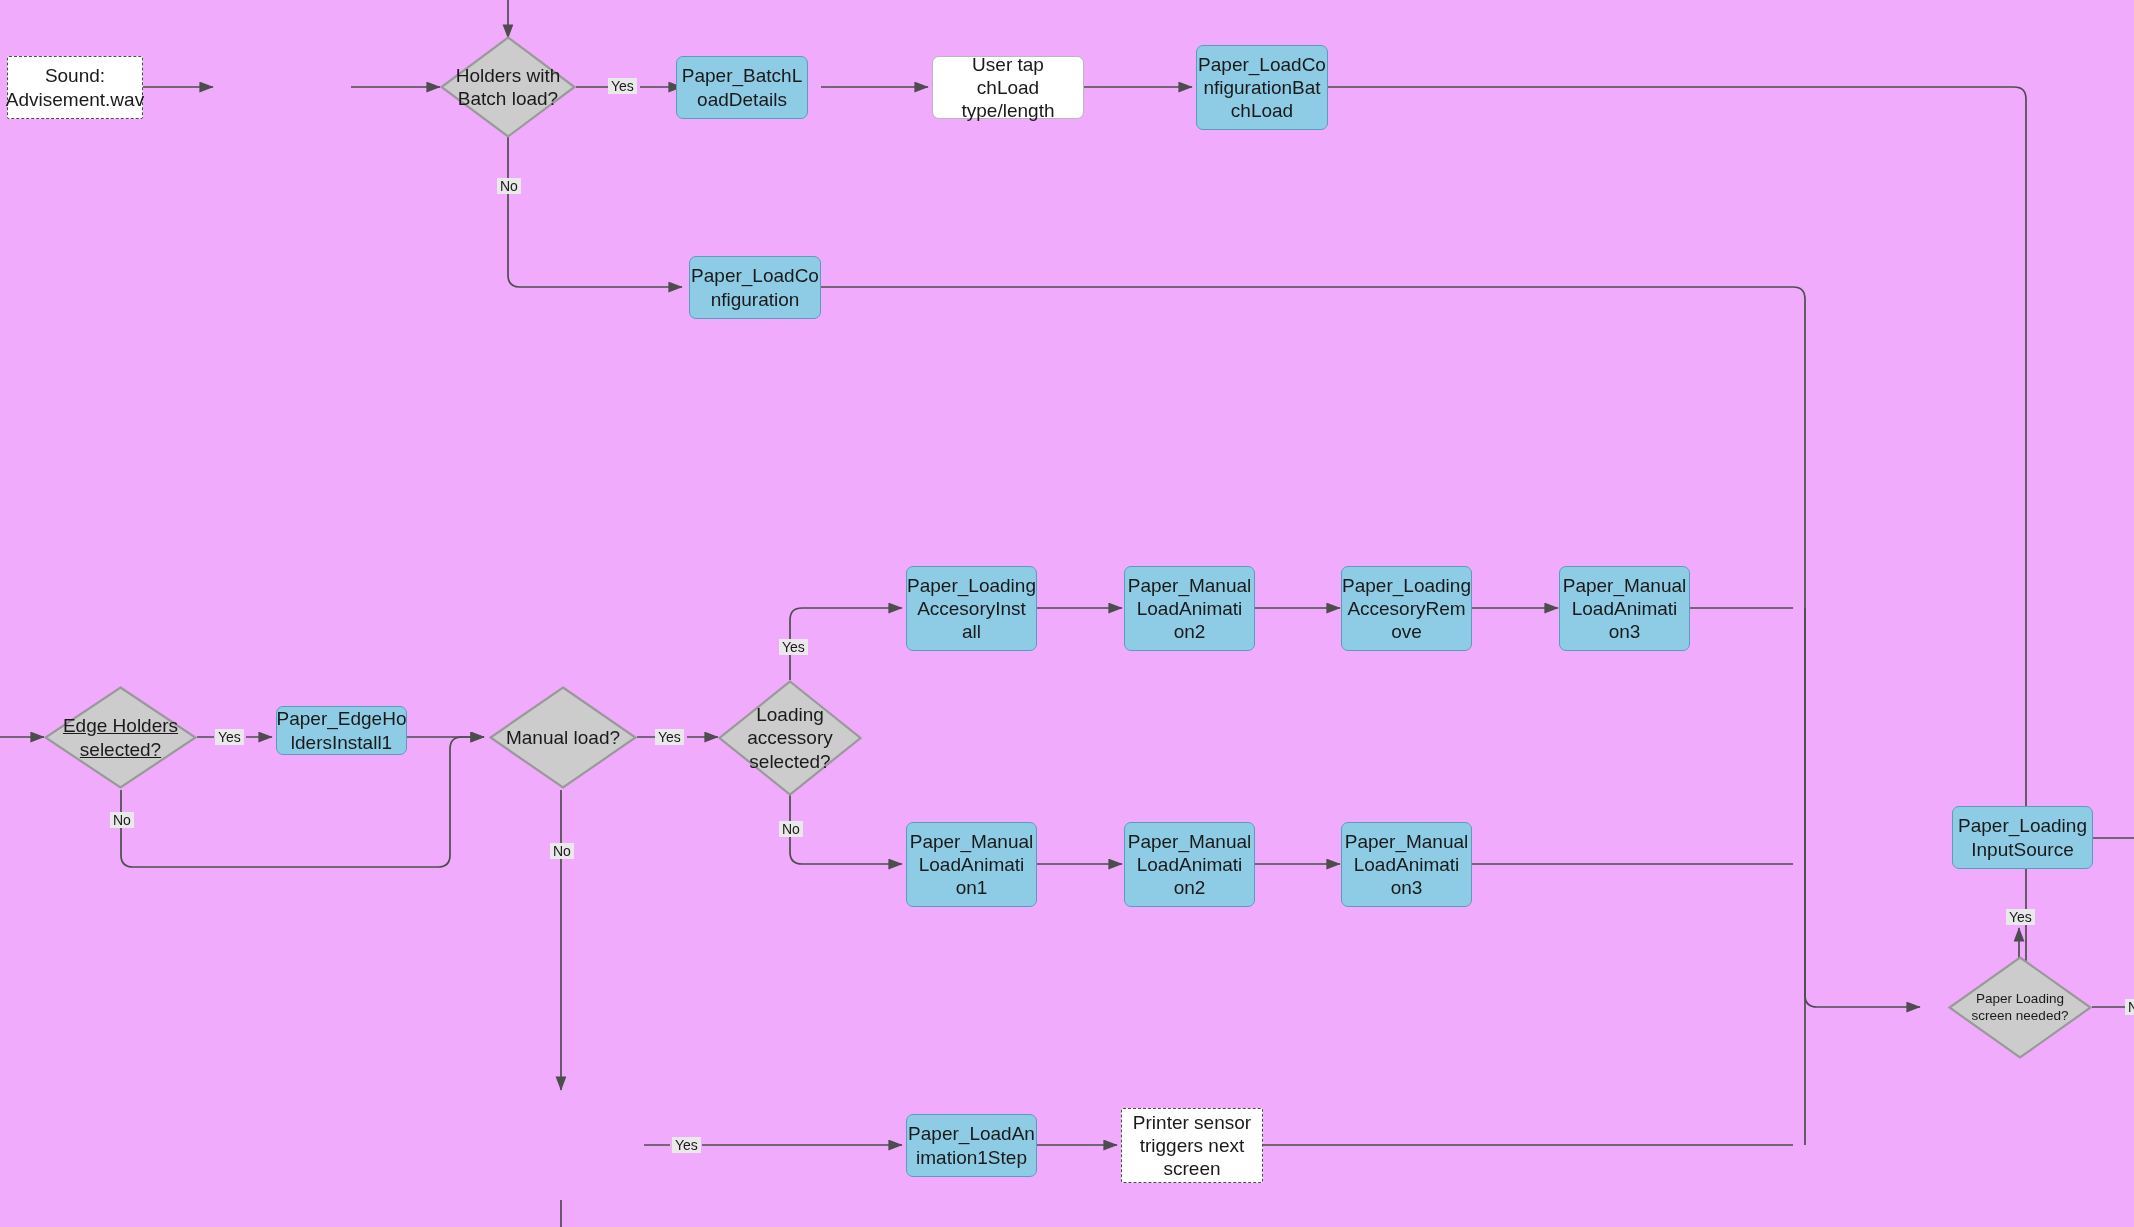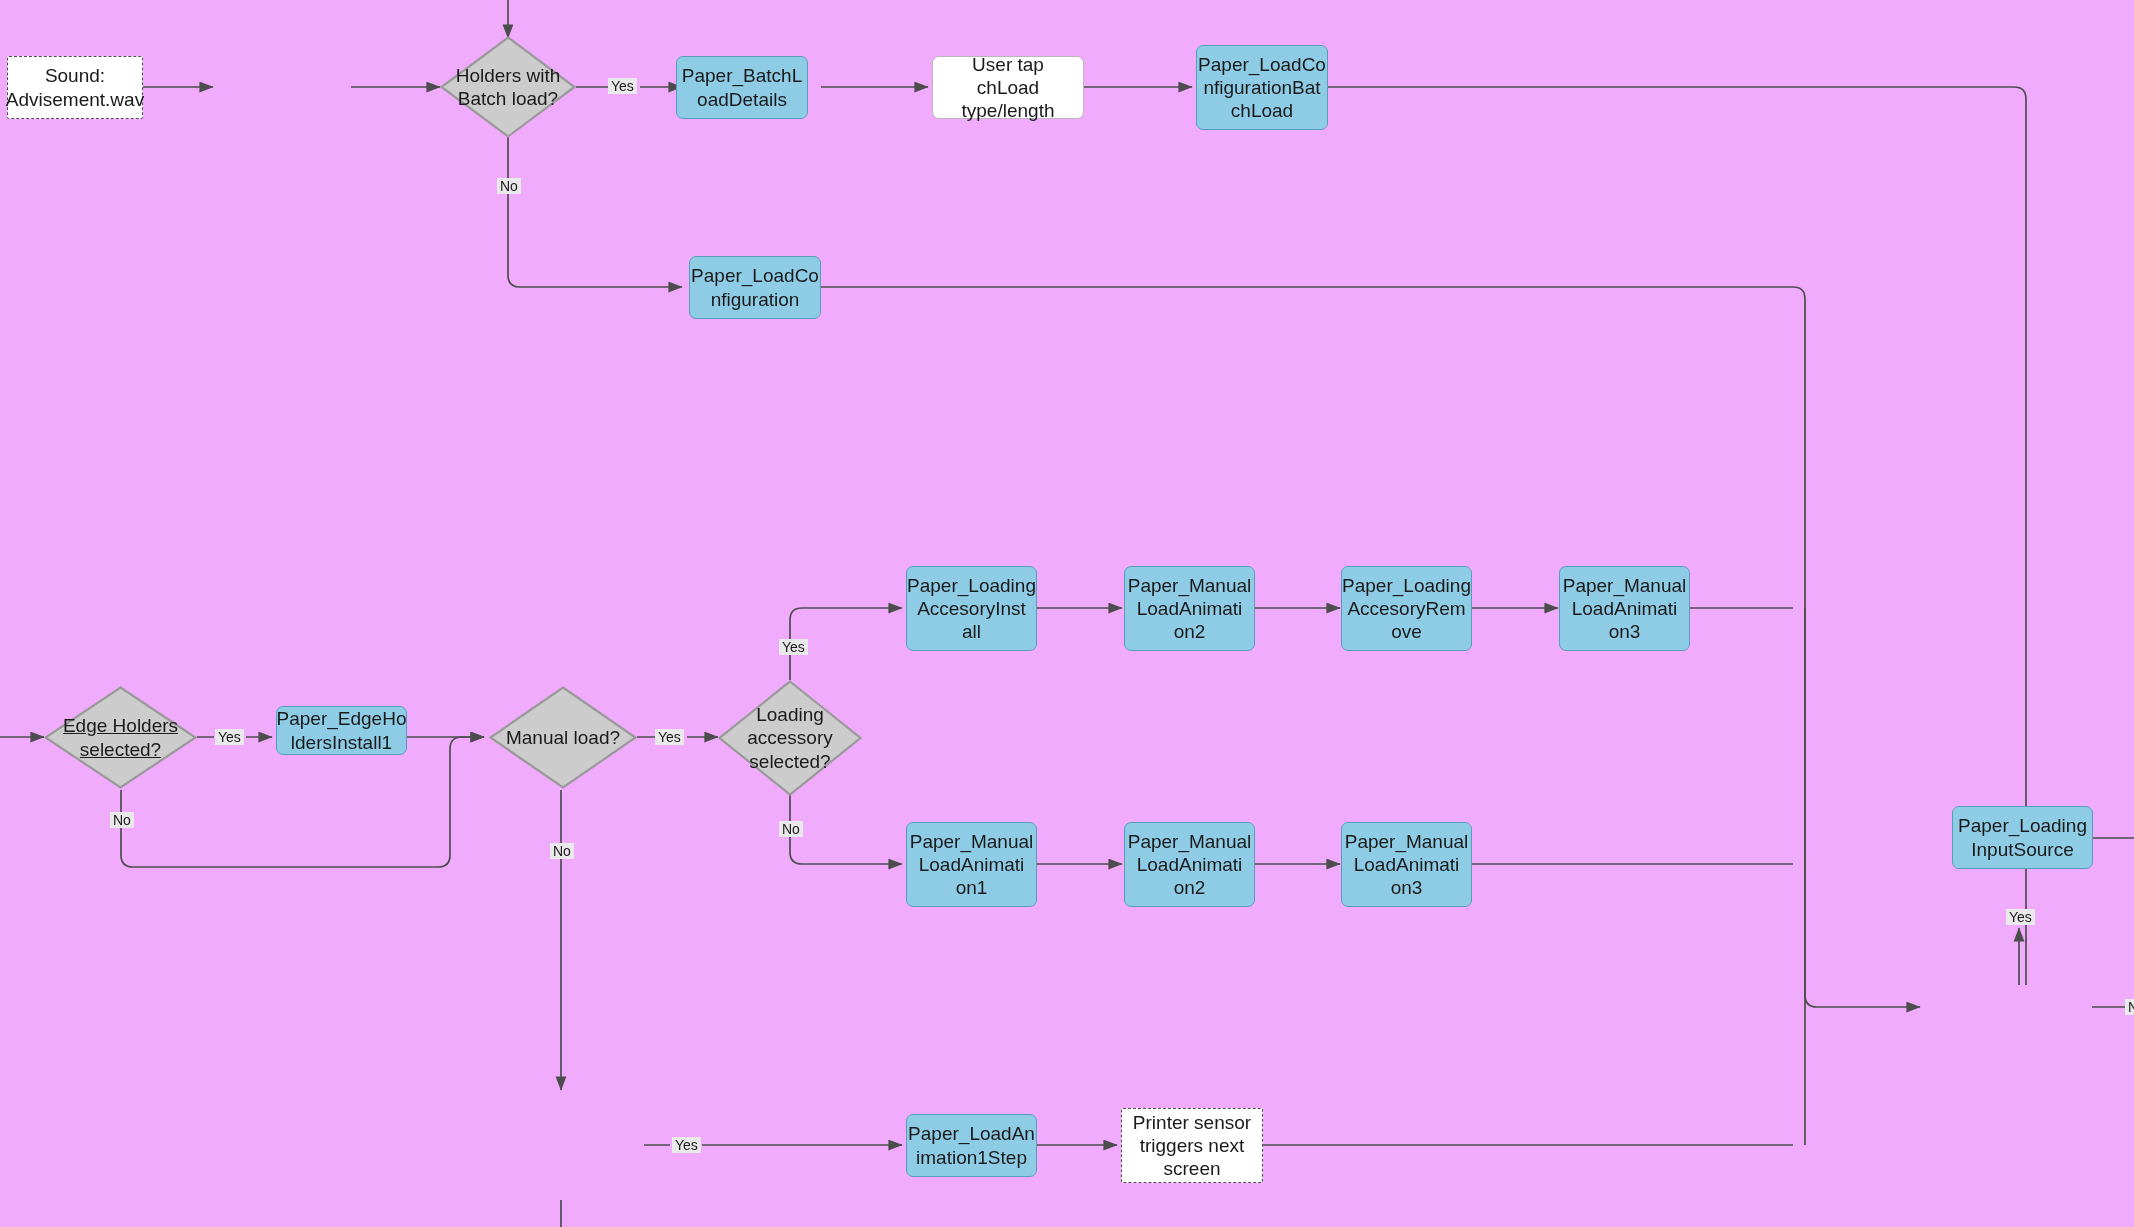--- a/index.html
+++ b/index.html
@@ -281,20 +281,27 @@
     <span>Printer sensor
 triggers next
 screen</span>
   </div>
 
   <div class="node proc" style="left:1952px; top:806px; width:141px; height:63px;">
     <span>Paper_Loading
 InputSource</span>
   </div>
 
+  <div class="node decision" style="left:1948px; top:956px; width:144px; height:103px;">
+    <svg class="dshape" viewBox="0 0 144 103" preserveAspectRatio="none">
+      <polygon points="72,1.5 142.5,51.5 72,101.5 1.5,51.5" fill="#cccccc" stroke="#999999" stroke-width="2.2"></polygon>
+    </svg>
+    <span class="dtext" style="font-size:13.5px">Paper Loading
+screen needed?</span>
+  </div>
 
   <div class="edge-label" style="left:608px; top:78px;">Yes</div>
   <div class="edge-label" style="left:497px; top:178px;">No</div>
 
   <div class="edge-label" style="left:215px; top:729px;">Yes</div>
   <div class="edge-label" style="left:110px; top:812px;">No</div>
 
   <div class="edge-label" style="left:655px; top:729px;">Yes</div>
   <div class="edge-label" style="left:550px; top:843px;">No</div>
 

